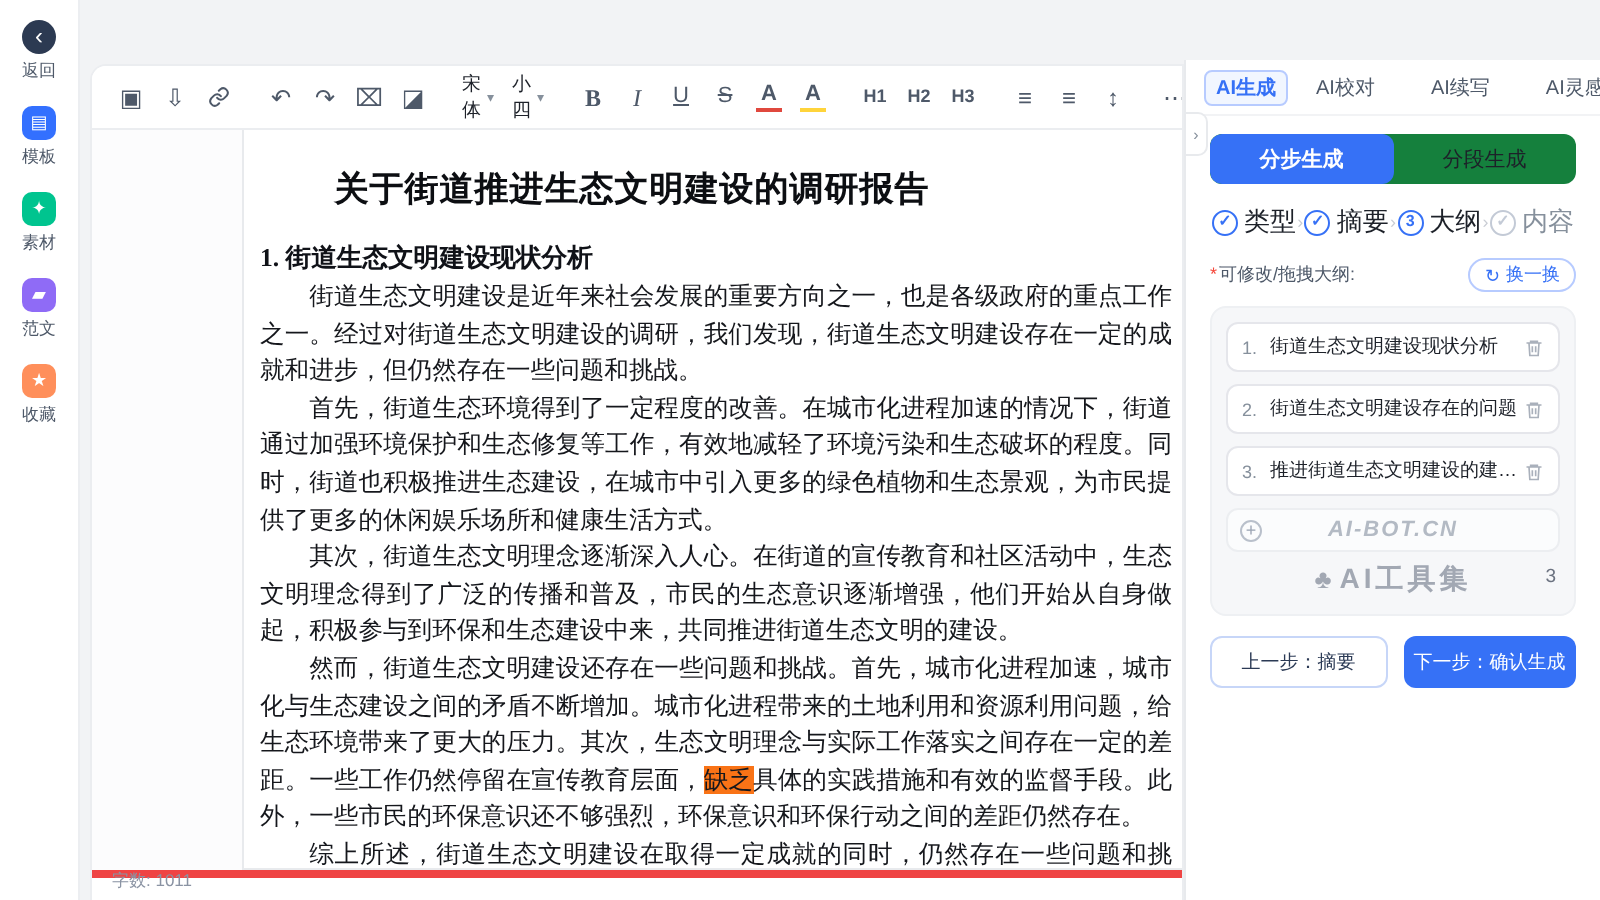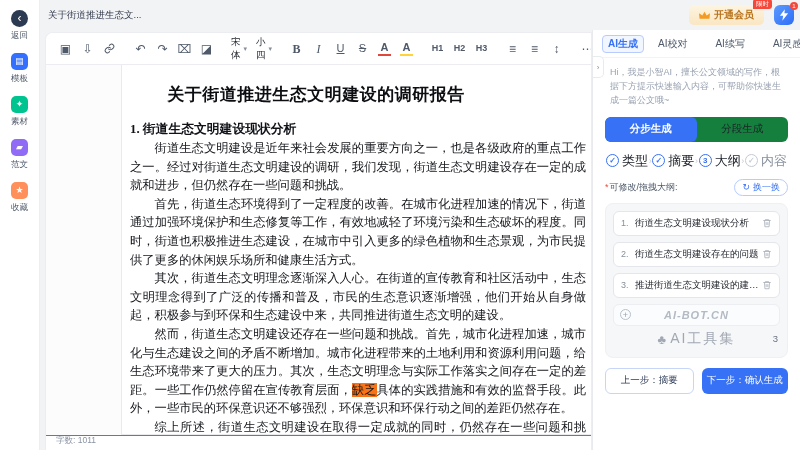--- a/index.html
+++ b/index.html
@@ -52,21 +52,21 @@
   .tb-h{font-size:9px;font-weight:bold}
   .page-area{flex:1;position:relative;background:#fcfcfd;overflow:hidden}
   .page{position:absolute;left:75px;top:0;bottom:15px;width:472px;background:#fff;
     border:1px solid #e8eaed;border-top:none;padding:12px 6px 6px 8px;overflow:hidden}
   .doc-title{font-size:17px;font-weight:700;color:#0c0e12;text-align:center;letter-spacing:.5px;
     margin:6px 84px 15px 0;white-space:nowrap}
   .doc-h{font-size:12.8px;font-weight:700;color:#101218;font-family:"Liberation Serif",serif;margin:2px 0 1px}
   .doc-p{font-size:12.3px;line-height:18.6px;color:#15171c;text-align:justify;text-indent:2em;
     font-family:"Liberation Serif",serif}
   .hl{background:#f97316}
-  .page-footer{position:absolute;left:0;right:0;bottom:0;height:15px;border-top:1px solid #ef4444;background:#fff}
+  .page-footer{position:absolute;left:0;right:0;bottom:0;height:15px;border-top:4px solid #ef4444;background:#fff}
   .wordcount{position:absolute;left:10px;bottom:3px;font-size:8.5px;color:#8a93a3}
 
   
   .panel{position:absolute;left:592px;top:30px;width:208px;bottom:0;background:#fff;border-left:1px solid #e8eaed}
   .ptabs{display:flex;justify-content:space-between;align-items:flex-start;padding:5px 9px 4px;border-bottom:1px solid #f2f3f5}
   .ptab{font-size:10px;color:#4e5969;cursor:pointer;padding:2px 14px;white-space:nowrap}
   .ptab.active{color:#3671F6;font-weight:bold;border:1px solid #b7cbff;background:#f1f6ff;border-radius:4px;padding:1px 5px}
   .collapse{position:absolute;left:0;top:26px;width:11px;height:22px;background:#fff;border:1px solid #e8eaed;
     border-left:none;border-radius:0 5px 5px 0;display:flex;align-items:center;justify-content:center;
     font-size:8px;color:#86909c;cursor:pointer;z-index:2}
@@ -94,21 +94,21 @@
   .o-text{flex:1;font-size:9.5px;color:#1d2129;white-space:nowrap;overflow:hidden;text-overflow:ellipsis}
   .o-trash{flex:0 0 auto;color:#a9b0bb;cursor:pointer;display:flex}
   .o-add{position:relative;display:flex;align-items:center;background:#fbfcfd;border:1px solid #eceef1;
     border-radius:6px;height:22px;padding:0 6px;margin-bottom:3px}
   .o-plus{width:11px;height:11px;border:1px solid #b9c0cb;border-radius:50%;color:#9aa3b2;font-size:9px;
     display:flex;align-items:center;justify-content:center;cursor:pointer;z-index:1}
   .wm-domain{position:absolute;left:0;right:0;text-align:center;font-size:11px;font-style:italic;font-weight:bold;
     color:#b3bac4;letter-spacing:1px}
   .brand-row{position:relative;display:flex;align-items:center;justify-content:center;gap:4px;height:21px}
   .club{color:#a2a8b3;font-size:13px}
-  .wm-brand{font-size:14px;font-weight:normal;color:#a2a8b3;letter-spacing:2px}
+  .wm-brand{font-size:14px;font-weight:bold;color:#a2a8b3;letter-spacing:2px}
   .o-count{position:absolute;right:2px;top:4px;font-size:9.5px;color:#6b7280}
   .panel-actions{display:flex;gap:8px;margin:10px 12px 0}
   .btn{flex:1;height:26px;border-radius:6px;display:flex;align-items:center;justify-content:center;
     font-size:9.5px;cursor:pointer}
   .btn.prev{background:#fff;border:1px solid #c7d6f8;color:#2b3a55}
   .btn.next{background:#3671F6;color:#fff}
 </style>
 </head>
 <body>
 
@@ -130,36 +130,20 @@
     <div class="side-item">
       <span class="side-ico ico-purple">▰</span>
       <span class="side-label">范文</span>
     </div>
     <div class="side-item">
       <span class="side-ico ico-orange">★</span>
       <span class="side-label">收藏</span>
     </div>
   </aside>
 
-  <header class="topbar">
-    <span class="doc-tab">关于街道推进生态文...</span>
-    <div class="vip-btn">
-      <svg width="11" height="9" viewBox="0 0 20 16">
-        <path d="M1 14 L19 14 L20 4 L14 8 L10 1 L6 8 L0 4 Z" fill="#F59A23"></path>
-      </svg>
-      <span class="vip-label">开通会员</span>
-      <span class="vip-badge">限时</span>
-    </div>
-    <div class="avatar">
-      <svg width="10" height="12" viewBox="0 0 12 14">
-        <polygon points="7,0 1,8 5,8 4,14 11,5 6.5,5" fill="#ffffff"></polygon>
-      </svg>
-      <span class="red-dot">1</span>
-    </div>
-  </header>
 
   <main class="editor">
     <div class="editor-card">
       <div class="toolbar">
         <span class="tb">▣</span>
         <span class="tb">⇩</span>
         <span class="tb">
           <svg width="11" height="11" viewBox="0 0 24 24" fill="none" stroke="#4e5969" stroke-width="2.2" stroke-linecap="round">
             <path d="M10 13a5 5 0 0 0 7.5.5l3-3a5 5 0 0 0-7-7l-1.7 1.7"></path>
             <path d="M14 11a5 5 0 0 0-7.5-.5l-3 3a5 5 0 0 0 7 7l1.7-1.7"></path>
@@ -219,21 +203,20 @@
   <aside class="panel">
     <div class="ptabs">
       <span class="ptab active">AI生成</span>
       <span class="ptab">AI校对</span>
       <span class="ptab">AI续写</span>
       <span class="ptab">AI灵感</span>
       <span class="ptab">AI润色</span>
     </div>
     <div class="collapse">›</div>
 
-    <p class="greeting">Hi，我是小智AI，擅长公文领域的写作，根据下方提示快速输入内容，可帮助你快速生成一篇公文哦~</p>
 
     <div class="segmented">
       <span class="seg active">分步生成</span>
       <span class="seg">分段生成</span>
     </div>
 
     <div class="steps">
       <span class="step done">
         <span class="step-c">✓</span>
         <span class="step-label">类型</span>

